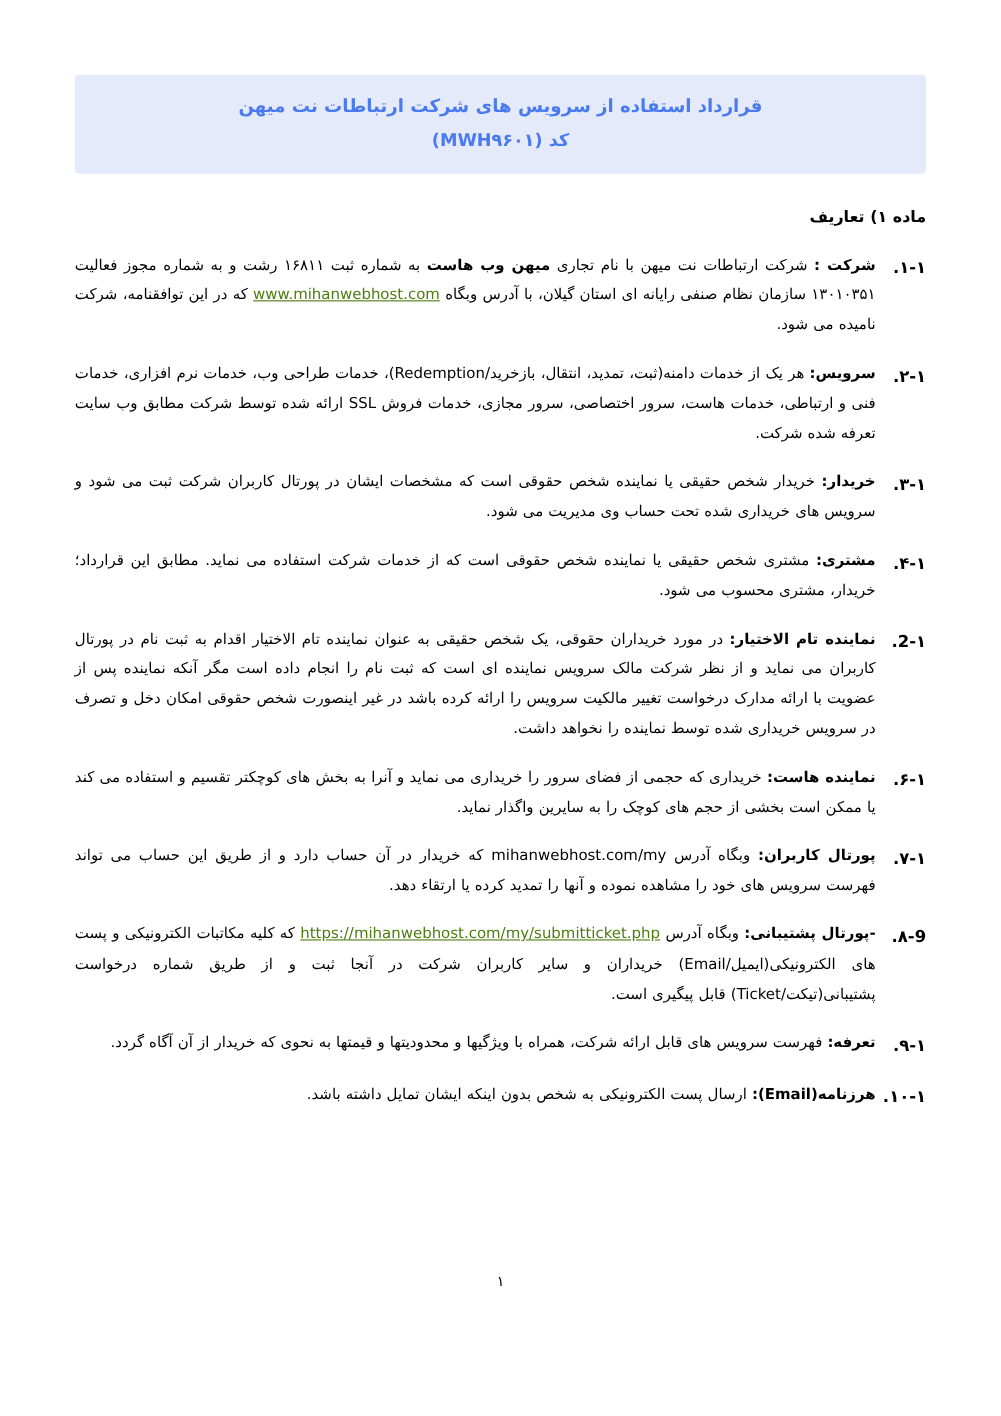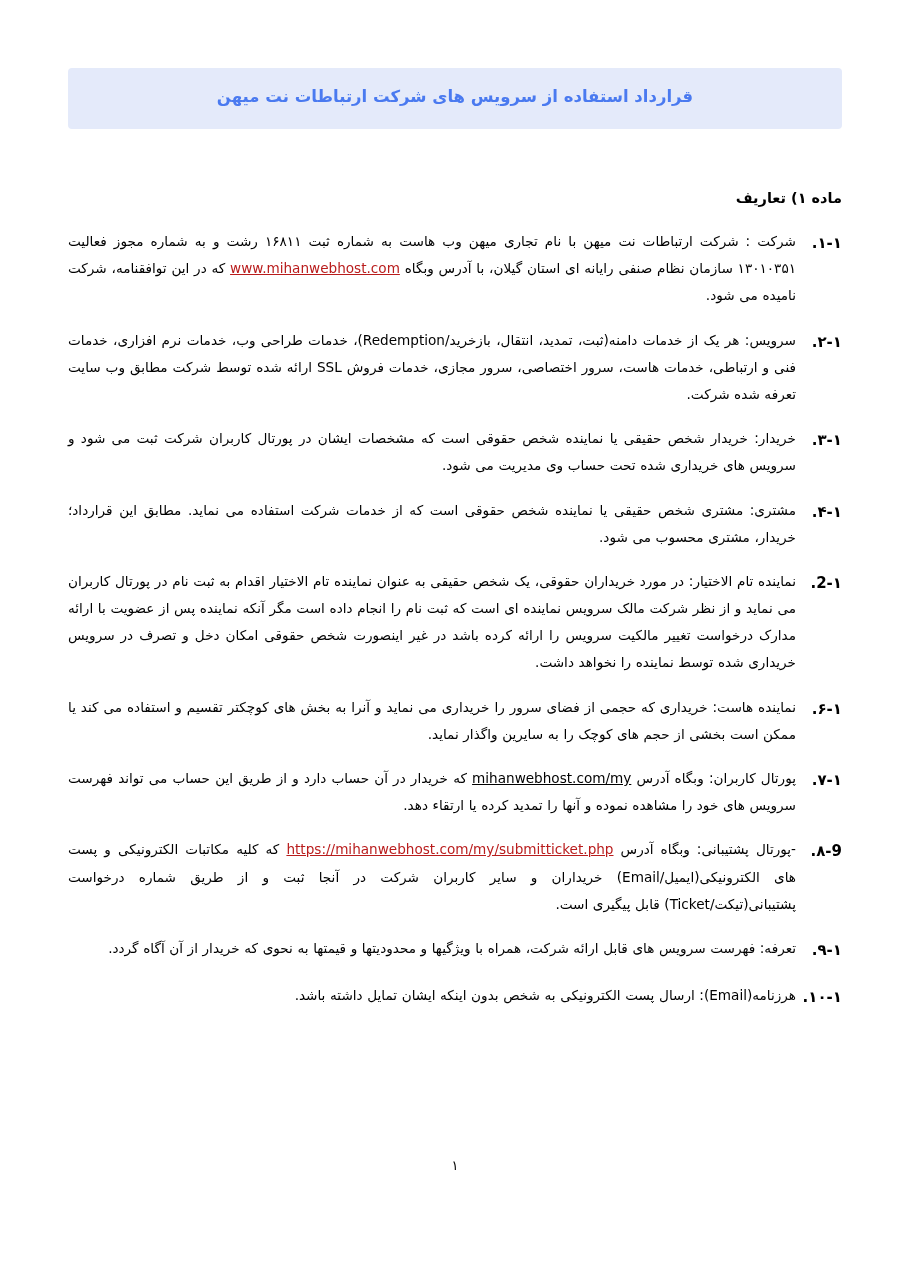--- a/index.html
+++ b/index.html
@@ -98,36 +98,35 @@
     line-height: 2.0;
     text-align: justify;
     text-align-last: right;
     direction: rtl;
     unicode-bidi: plaintext;
     word-spacing: 0.02em;
   }
 
   .clause-body b,
   .term {
-    font-weight: normal;
+    font-weight: bold;
   }
 
   a.doclink {
-    color: #b91c1c;
+    color: #4d7c0f;
     text-decoration: underline;
     direction: ltr;
     unicode-bidi: embed;
     display: inline-block;
   }
 
   .ltr {
     direction: ltr;
     unicode-bidi: embed;
     display: inline-block;
-    text-decoration: underline;
   }
 
   
   .page-footer {
     position: absolute;
     top: 1158px;
     left: 0;
     width: 910px;
     text-align: center;
     font-size: 13px;
@@ -135,20 +134,21 @@
     direction: rtl;
   }
 </style>
 </head>
 <body>
 
 <div class="page">
 
   <div class="header-banner">
     <div class="header-line">قرارداد استفاده از سرویس های شرکت ارتباطات نت میهن</div>
+    <div class="header-line code">کد (MWH۹۶۰۱)</div>
   </div>
 
   <div class="section-heading">ماده ۱) تعاریف</div>
 
   <div class="clause-list">
 
     <div class="clause">
       <div class="clause-num">۱-۱.</div>
       <div class="clause-body"><b class="term">شرکت :</b><span> شرکت ارتباطات نت میهن با نام تجاری </span><b>میهن وب هاست</b><span> به شماره ثبت ۱۶۸۱۱ رشت و به شماره مجوز فعالیت  ۱۳۰۱۰۳۵۱ سازمان نظام صنفی رایانه ای استان گیلان، با آدرس وبگاه </span><a class="doclink" href="#">www.mihanwebhost.com</a><span> که در این توافقنامه، شرکت نامیده می شود.</span></div>
     </div>

